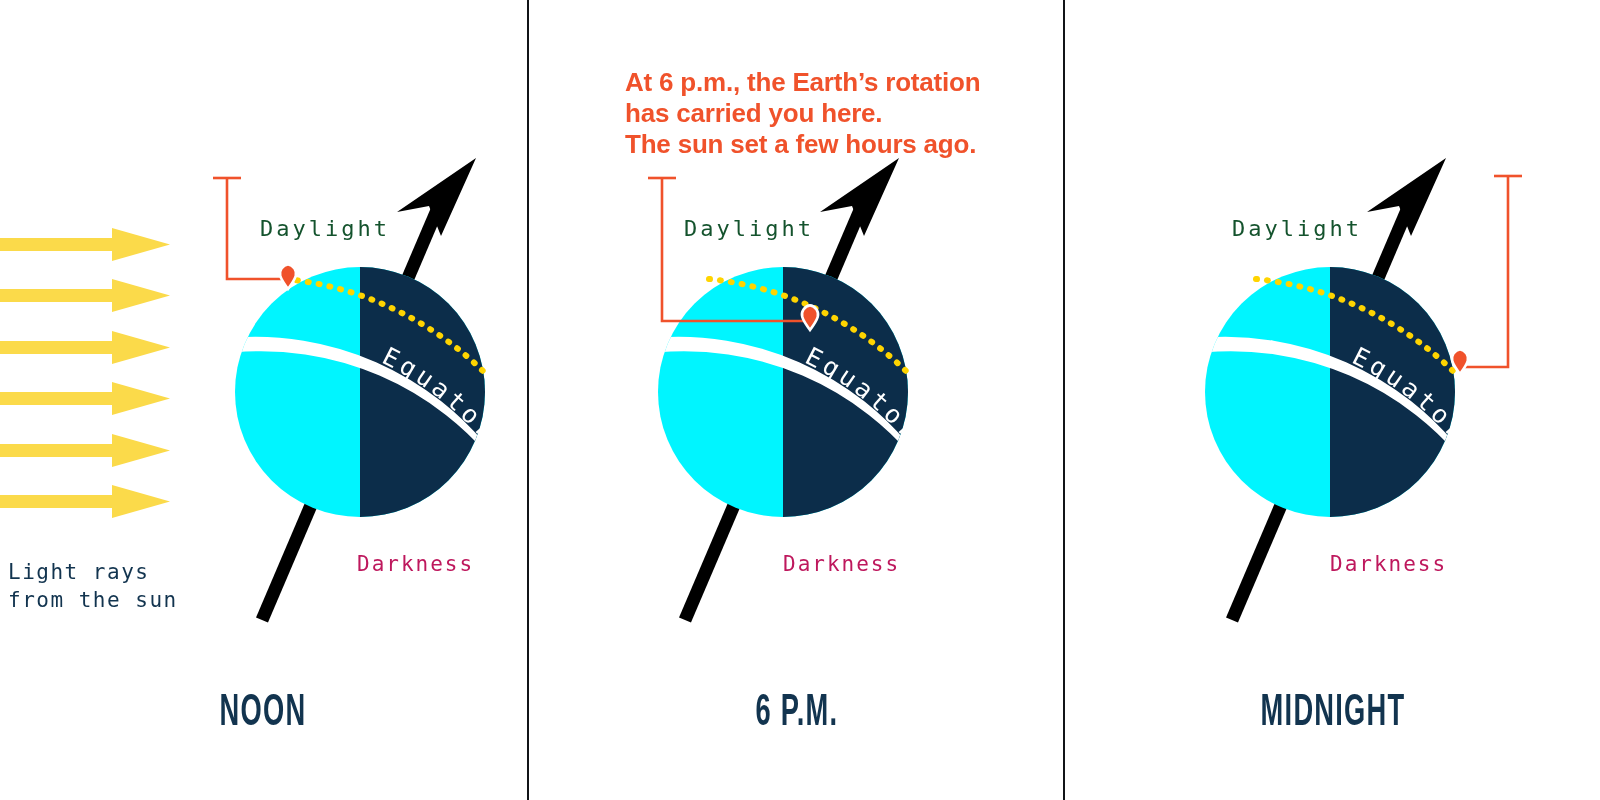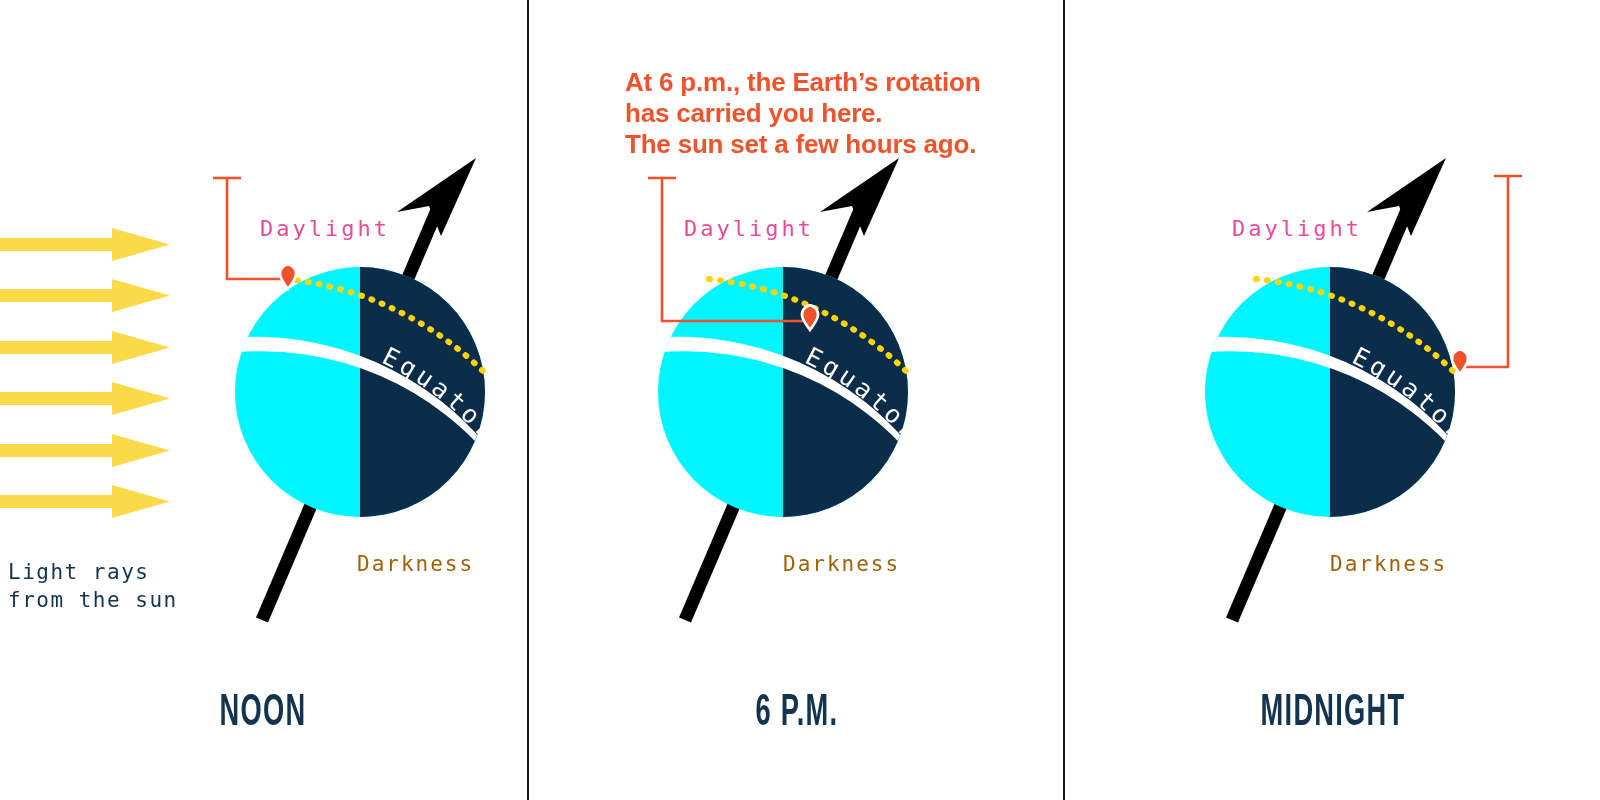--- a/index.html
+++ b/index.html
@@ -22,29 +22,29 @@
     line-height:31px;
     letter-spacing:-0.2px;
     white-space:pre-line;
   }
   .headline.left{text-align:left;}
   .headline.right{text-align:right;}
 
   
   .daylight-label{
     position:absolute;
-    color:#ec4899;
+    color:#14532d;
     font-size:22px;
     font-weight:400;
     letter-spacing:3px;
     font-family:"DejaVu Sans Mono", monospace;
   }
   .darkness-label{
     position:absolute;
-    color:#a16207;
+    color:#be185d;
     font-size:21px;
     font-weight:400;
     letter-spacing:2px;
     font-family:"DejaVu Sans Mono", monospace;
   }
   .sunrays-label{
     position:absolute;
     color:#12344f;
     font-size:21px;
     line-height:28px;

